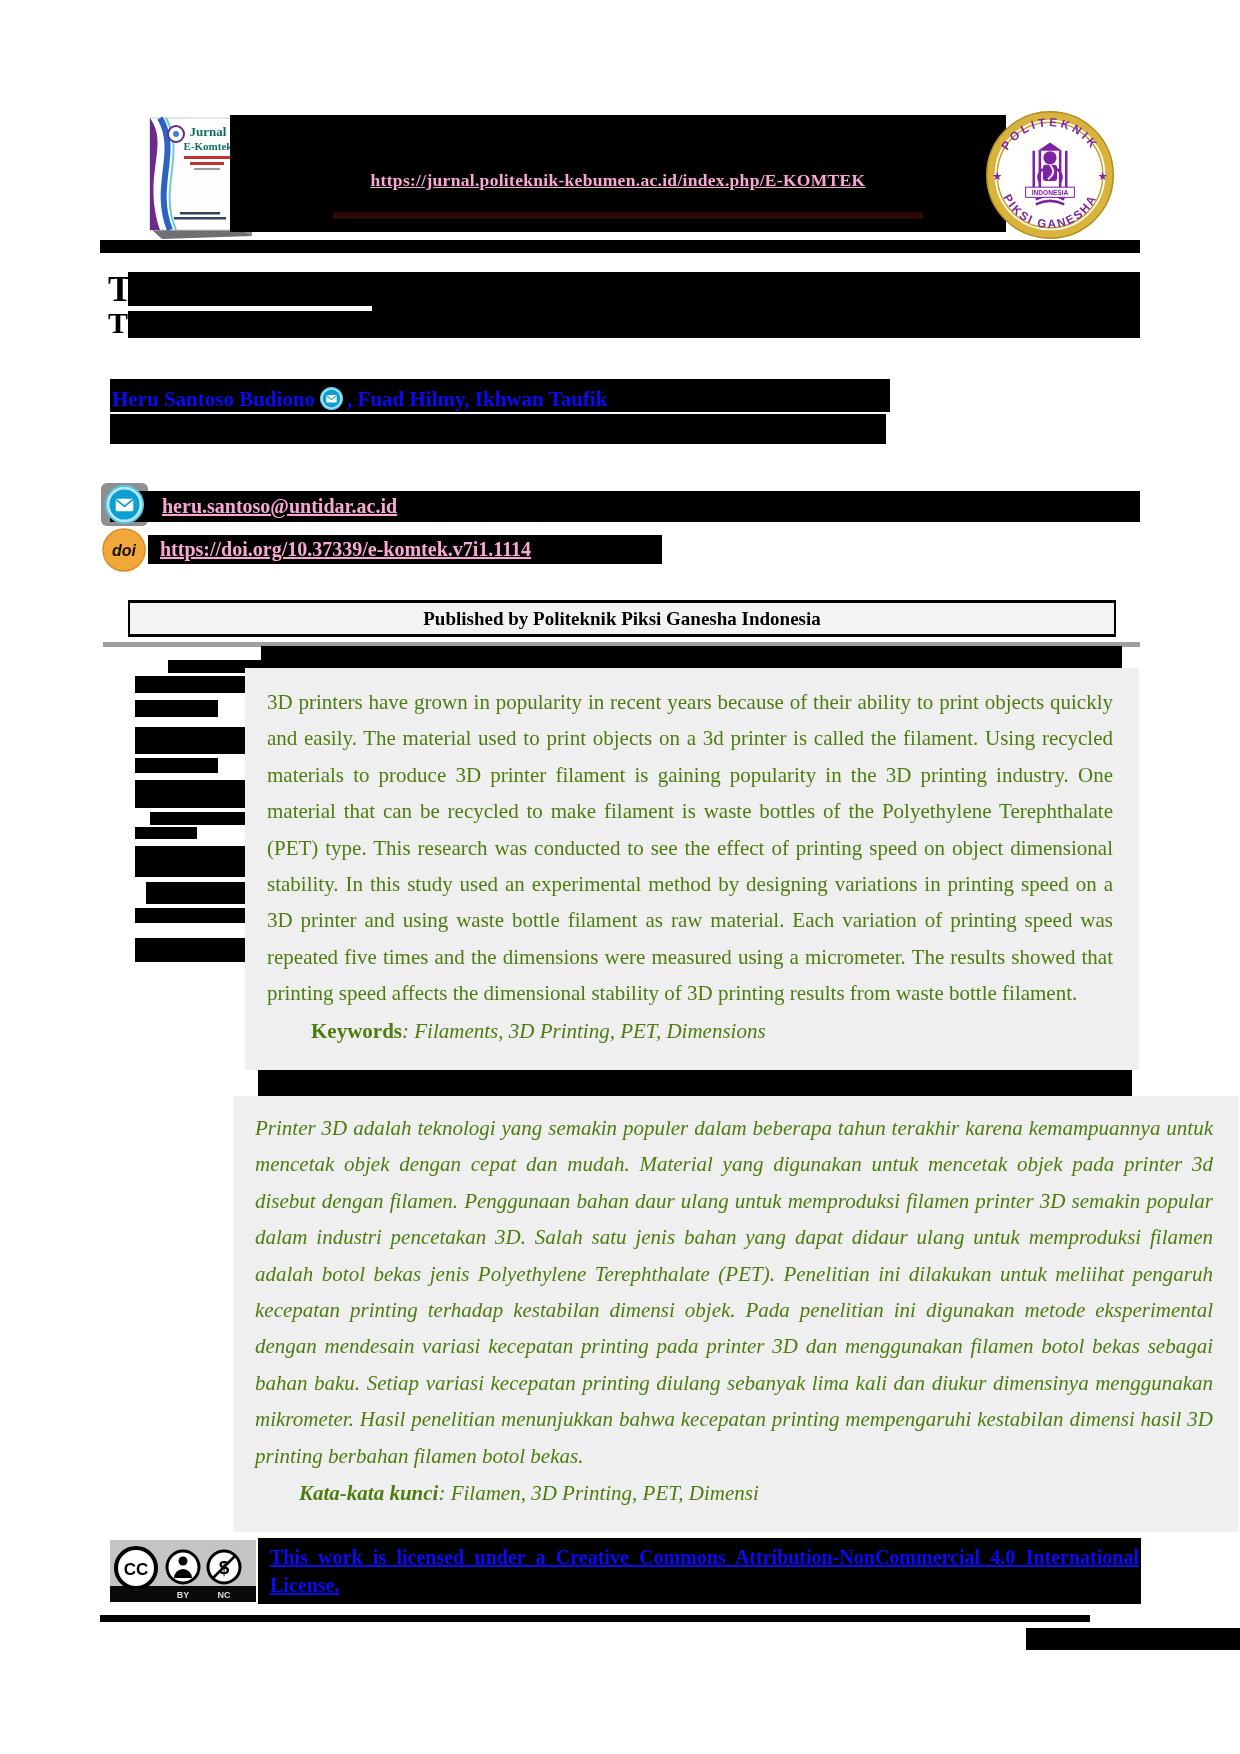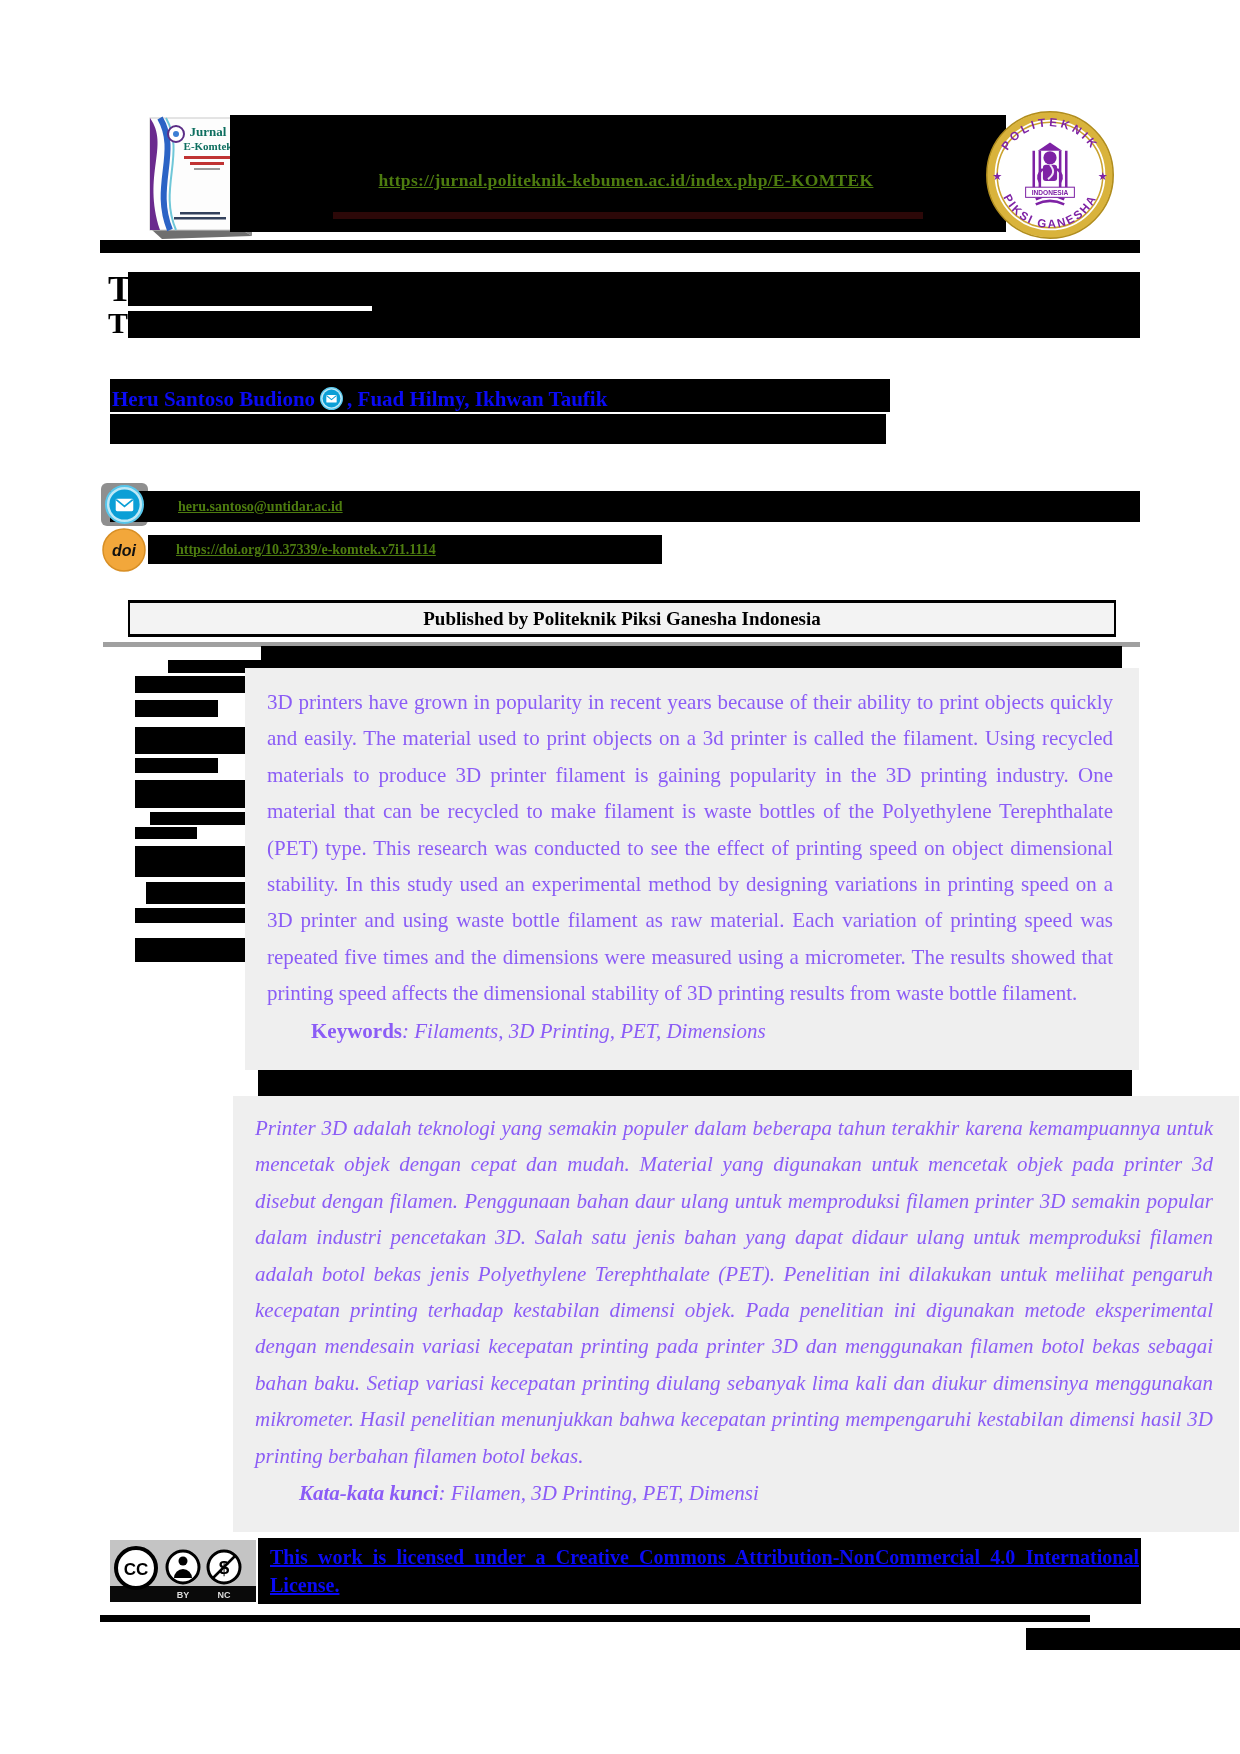--- a/index.html
+++ b/index.html
@@ -1,47 +1,47 @@
 <!DOCTYPE html>
 <html><head>
 <meta charset="utf-8">
 <style>
   html,body{margin:0;padding:0;background:#ffffff;}
   .page{position:relative;width:1240px;height:1754px;background:#fff;overflow:hidden;
         font-family:"Liberation Serif","DejaVu Serif",serif;}
   .abs{position:absolute;}
   .redact{position:absolute;background:#000;}
-  .link{color:#4d7c0f;font-weight:bold;text-decoration:underline;cursor:pointer;margin-left:16px;}
+  .link{color:#f9a8d4;font-weight:bold;text-decoration:underline;cursor:pointer;}
   
   .top-banner{position:absolute;left:230px;top:115px;width:776px;height:117px;background:#000;}
   .site-url{position:absolute;left:0;right:0;top:55px;text-align:center;font-size:17.5px;letter-spacing:.3px;}
   .banner-remnant{position:absolute;left:103px;top:97px;width:590px;height:7px;background:#2c0808;}
   
   .t-frag{position:absolute;color:#000;font-weight:bold;line-height:1;}
   
   .author-strip{position:absolute;left:110px;top:379px;width:780px;height:33px;background:#000;
     display:flex;align-items:flex-end;padding-left:2px;box-sizing:border-box;}
   .author-strip .blue-b{color:#0a0af5;font-weight:bold;font-size:21px;white-space:pre;}
   .mailicon-sm{width:23px;height:23px;margin:0 4px 2px 5px;flex:0 0 auto;}
   
   .email-strip{position:absolute;left:110px;top:491px;width:1030px;height:31px;background:#000;
     display:flex;align-items:center;box-sizing:border-box;padding-left:52px;}
   .doi-strip{position:absolute;left:148px;top:535px;width:514px;height:29px;background:#000;
     display:flex;align-items:center;box-sizing:border-box;padding-left:12px;}
-  .contact-link{font-size:14px;text-decoration:underline;}
+  .contact-link{font-size:20px;text-decoration:underline;}
   .icon-halo{position:absolute;left:101px;top:483px;width:47px;height:43px;background:#8f8f8f;border-radius:6px;}
   .mailicon-lg{position:absolute;left:105px;top:485px;width:39px;height:39px;}
   .doi-badge{position:absolute;left:102px;top:528px;width:44px;height:44px;}
   
   .published{position:absolute;left:128px;top:600px;width:988px;height:37px;background:#f3f3f3;
     border-top:3px solid #000;border-bottom:3px solid #000;border-left:2px solid #000;border-right:2px solid #000;
     box-sizing:border-box;text-align:center;font-weight:bold;font-size:19px;line-height:31px;color:#000;}
   .published-shadow{position:absolute;left:103px;top:642px;width:1037px;height:5px;background:#a0a0a0;}
   
-  .gray-box{position:absolute;background:#efefef;box-sizing:border-box;color:#8b5cf6;
+  .gray-box{position:absolute;background:#efefef;box-sizing:border-box;color:#4d7c0f;
     text-align:justify;font-size:21px;line-height:36.4px;}
   .box-en{left:245px;top:668px;width:894px;height:402px;padding:16px 26px 0 22px;}
   .box-id{left:233px;top:1096px;width:1006px;height:436px;padding:14px 26px 0 22px;font-style:italic;}
   .kw-line{margin-top:1px;margin-left:44px;}
   .kw-label{font-weight:bold;font-style:normal;}
   .box-id .kw-label{font-style:italic;}
   .kw-value{font-style:italic;}
   
   .cc-badge{position:absolute;left:110px;top:1540px;width:146px;height:50px;}
   .license-box{position:absolute;left:258px;top:1538px;width:883px;height:66px;background:#000;

